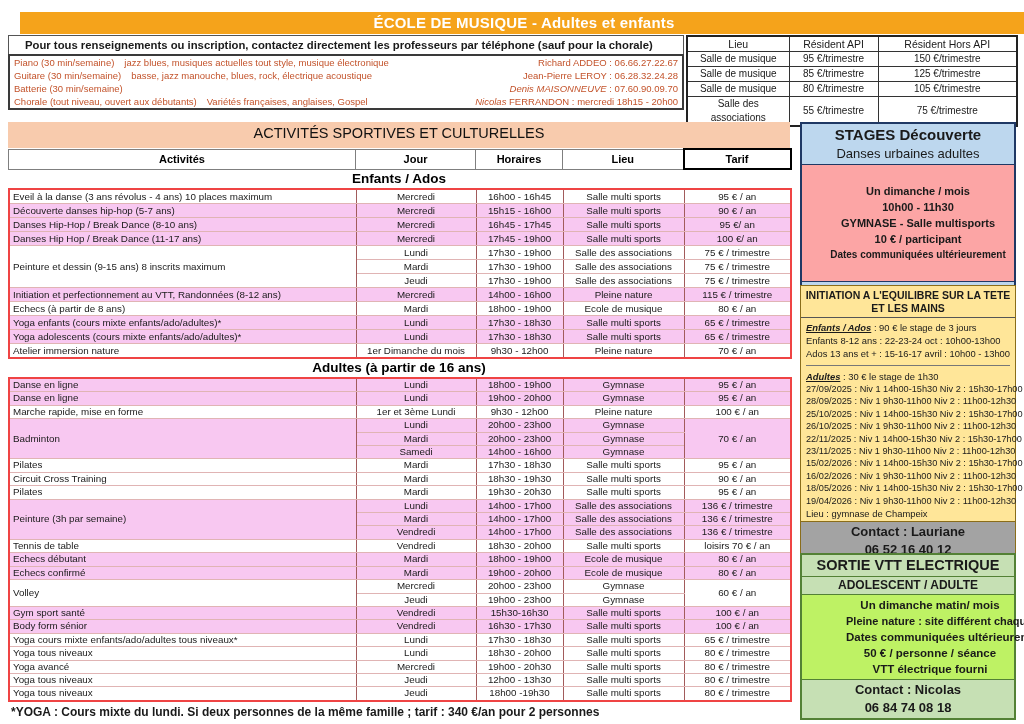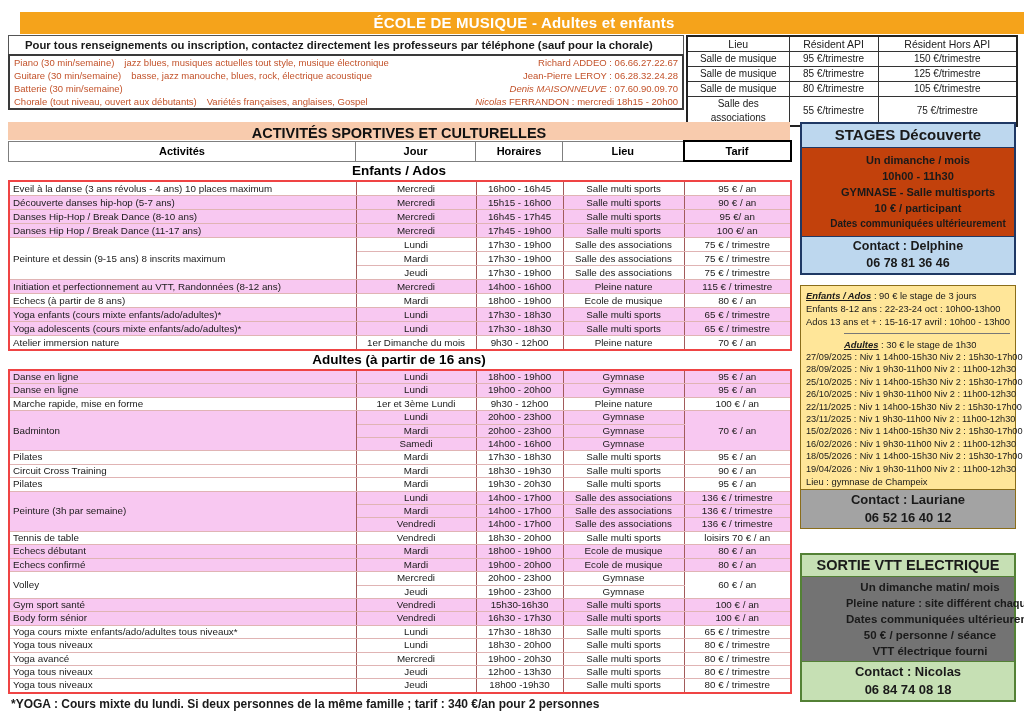--- a/index.html
+++ b/index.html
@@ -17,54 +17,54 @@
   .music-row .styles { margin-left:10px; }
   .music-row .contact { margin-left:auto; text-align:right; }
 
   .api-table { position:absolute; left:686px; top:35px; width:330px; border-collapse:collapse; table-layout:fixed; font-size:10px; background:#fff; }
   .api-table th, .api-table td { border:1px solid #333; text-align:center; height:15px; line-height:14px; font-weight:normal; padding:0 2px; }
   .api-table th { font-size:10.5px; }
   .api-table { border:2px solid #222; }
 
   
   .activities { position:absolute; left:8px; top:122px; width:782px; }
-  .act-title { height:18px; background:#F8CBAD; font-weight:bold; font-size:14.5px; text-align:center; line-height:22px; color:#111; }
+  .act-title { height:26px; background:#F8CBAD; font-weight:normal; font-size:14.5px; text-align:center; line-height:22px; color:#111; }
   table.act { width:782px; border-collapse:collapse; table-layout:fixed; }
   table.hdr th { border:1px solid #7f7f7f; font-size:11px; height:19px; line-height:18px; text-align:center; background:#fff; color:#000; }
   table.hdr th.tarif { border:2px solid #000; }
   .section-title { height:18px; line-height:18px; text-align:center; font-weight:bold; font-size:13.5px; color:#000; }
   table.block { border:2px solid #ef4444; }
   table.block td { border-left:1px solid #a25b5b; border-right:1px solid #a25b5b; border-top:1px solid #e0b4b4; border-bottom:1px solid #e0b4b4; font-size:9.8px; height:13.2px; line-height:13px; padding:0 3px; background:#fff; overflow:hidden; white-space:nowrap; }
   table.block.adultes td { height:12.6px; line-height:12.4px; }
   table.block td.a { text-align:left; }
   table.block td.c { text-align:center; padding:0 1px; }
   table.block tr.pink td { background:#F8C8F1; }
   .footnote { margin-top:3px; font-weight:bold; font-size:12px; padding-left:3px; }
 
   
   .sbox { position:absolute; left:800px; width:216px; text-align:center; }
-  .stages { top:122px; border:2px solid #1f3864; background:#c2410c; }
+  .stages { top:122px; border:2px solid #1f3864; background:#fca5a5; }
   .stages-head { background:#BDD7EE; border-bottom:1px solid #1f3864; padding:1px 0 2px; }
   .stages-title { font-weight:bold; font-size:15px; line-height:20px; }
   .stages-sub { font-size:13px; line-height:17px; }
-  .stages-body { padding:4px 0;margin-left:20px; }
+  .stages-body { padding:18px 0;margin-left:20px; }
   .stages-body .ln { font-weight:bold; font-size:11px; line-height:16px; white-space:nowrap; }
   .stages-body .ln:last-child { font-size:10px; }
   .stages-foot { background:#BDD7EE; border-top:1px solid #1f3864; font-weight:bold; font-size:12.5px; line-height:17px; padding:1px 0; }
 
   .initiation { top:285px; background:#FFE699; border:1px solid #8a6d1a; text-align:left; }
   .init-title { font-weight:bold; font-size:10.5px; line-height:13px; text-align:center; padding:3px 2px 2px; border-bottom:1px solid #555; }
   .init-body { padding:3px 5px 1px; font-size:9.4px; }
   .init-body .ln { line-height:13px; white-space:nowrap; }
   .init-label { font-weight:bold; font-style:italic; text-decoration:underline; }
-  .init-adultes { border-top:1px solid #777; margin-top:5px; padding-top:4px;margin-left:38px; }
+  .init-adultes { border-top:1px solid #777; margin-top:5px; padding-top:4px; }
   .init-dates .ln { line-height:12.4px; font-size:9.2px; }
   .init-foot { background:#a3a3a3; border-top:1px solid #8a6d1a; text-align:center; font-weight:bold; font-size:13px; line-height:18px; padding:1px 0; }
 
-  .vtt { top:553px; border:2px solid #538135; background:#737373; }
+  .vtt { top:553px; border:2px solid #538135; background:#bef264; }
   .vtt-title { background:#C6E0B4; font-weight:bold; font-size:14.5px; line-height:21px; border-bottom:1px solid #538135; }
   .vtt-sub { background:#C6E0B4; font-weight:bold; font-size:12px; line-height:17px; border-bottom:1px solid #538135; }
   .vtt-body { padding:2px 0; }
   .vtt-body .ln { font-weight:bold; font-size:11.5px; line-height:16px; white-space:nowrap;padding-left:44px; }
   .vtt-body .ln.small { font-size:11px; }
   .vtt-foot { background:#C6E0B4; border-top:1px solid #538135; font-weight:bold; font-size:13px; line-height:18px; padding:1px 0; }
 </style>
 </head>
 <body>
 
@@ -419,35 +419,37 @@
             </tr>
           </tbody>
         </table>
       </div>
     <div class="footnote">*YOGA : Cours mixte du lundi. Si deux personnes de la même famille ; tarif : 340 €/an pour 2 personnes</div>
   </div>
 
   <div class="sbox stages">
     <div class="stages-head">
       <div class="stages-title">STAGES Découverte</div>
+      <div class="stages-sub">Danses urbaines adultes</div>
     </div>
     <div class="stages-body">
         <div class="ln">Un dimanche / mois</div>
         <div class="ln">10h00 - 11h30</div>
         <div class="ln">GYMNASE - Salle multisports</div>
         <div class="ln">10 € / participant</div>
         <div class="ln">Dates communiquées ultérieurement</div>
       </div>
     <div class="stages-foot">
       <div>Contact : Delphine</div>
       <div>06 78 81 36 46</div>
     </div>
   </div>
 
   <div class="sbox initiation">
+    <div class="init-title">INITIATION A L'EQUILIBRE SUR LA TETE ET LES MAINS</div>
     <div class="init-body">
       <div class="ln"><span class="init-label">Enfants / Ados</span><span> : 90 € le stage de 3 jours</span></div>
       <div id="init-enfants">
           <div class="ln">Enfants 8-12 ans : 22-23-24 oct : 10h00-13h00</div>
           <div class="ln">Ados 13 ans et + : 15-16-17 avril : 10h00 - 13h00</div>
         </div>
       <div class="ln init-adultes"><span class="init-label">Adultes</span><span> : 30 € le stage de 1h30</span></div>
       <div class="init-dates" id="init-dates">
           <div class="ln">27/09/2025 : Niv 1 14h00-15h30 Niv 2 : 15h30-17h00</div>
           <div class="ln">28/09/2025 : Niv 1 9h30-11h00 Niv 2 : 11h00-12h30</div>
@@ -463,20 +465,21 @@
       <div class="ln">Lieu : gymnase de Champeix</div>
     </div>
     <div class="init-foot">
       <div>Contact : Lauriane</div>
       <div>06 52 16 40 12</div>
     </div>
   </div>
 
   <div class="sbox vtt">
     <div class="vtt-title">SORTIE VTT ELECTRIQUE</div>
+    <div class="vtt-sub">ADOLESCENT / ADULTE</div>
     <div class="vtt-body">
         <div class="ln">Un dimanche matin/ mois</div>
         <div class="ln small">Pleine nature : site différent chaque mois</div>
         <div class="ln">Dates communiquées ultérieurement</div>
         <div class="ln">50 € / personne / séance</div>
         <div class="ln">VTT électrique fourni</div>
       </div>
     <div class="vtt-foot">
       <div>Contact : Nicolas</div>
       <div>06 84 74 08 18</div>

